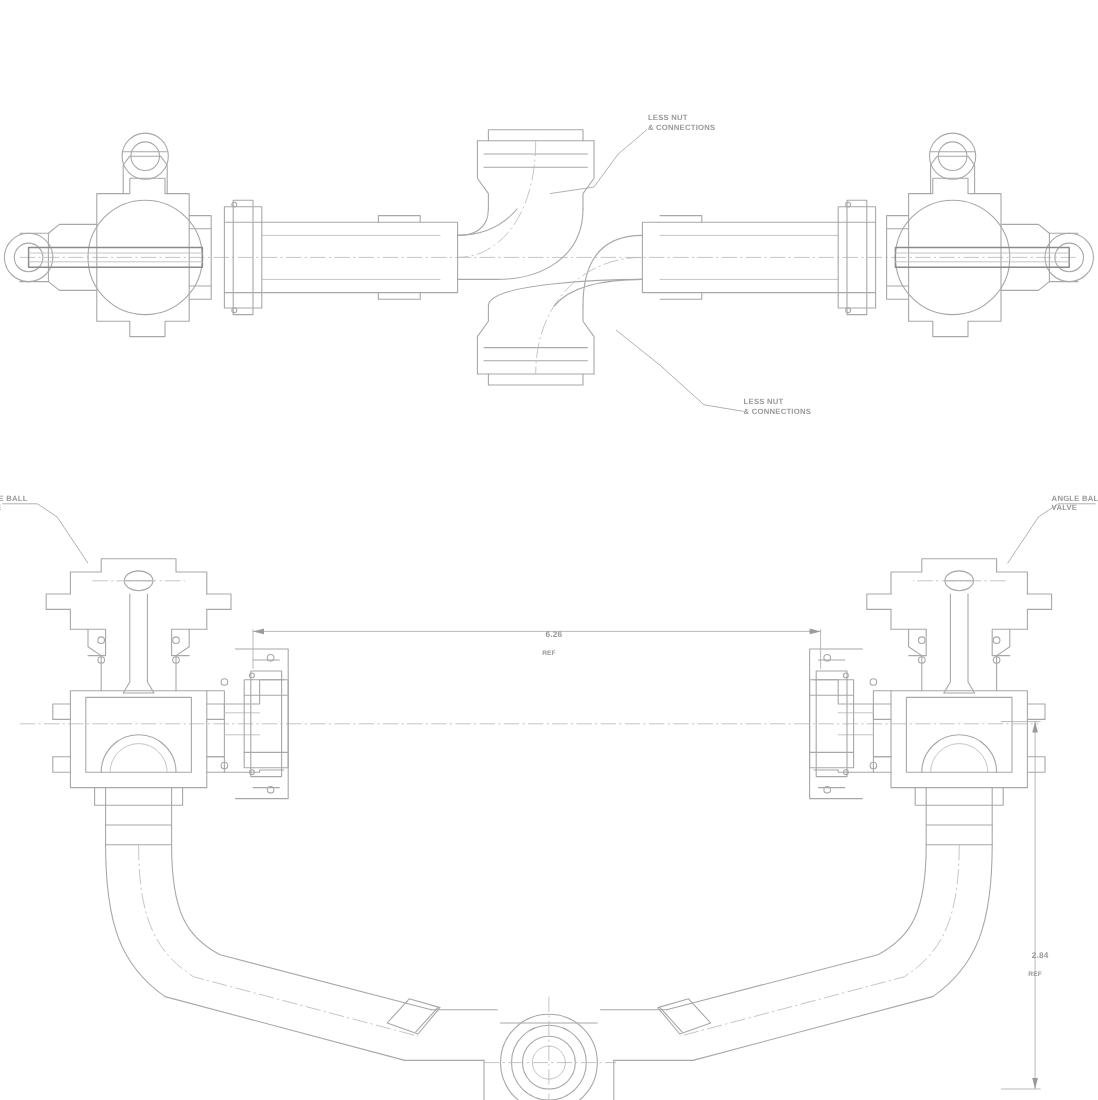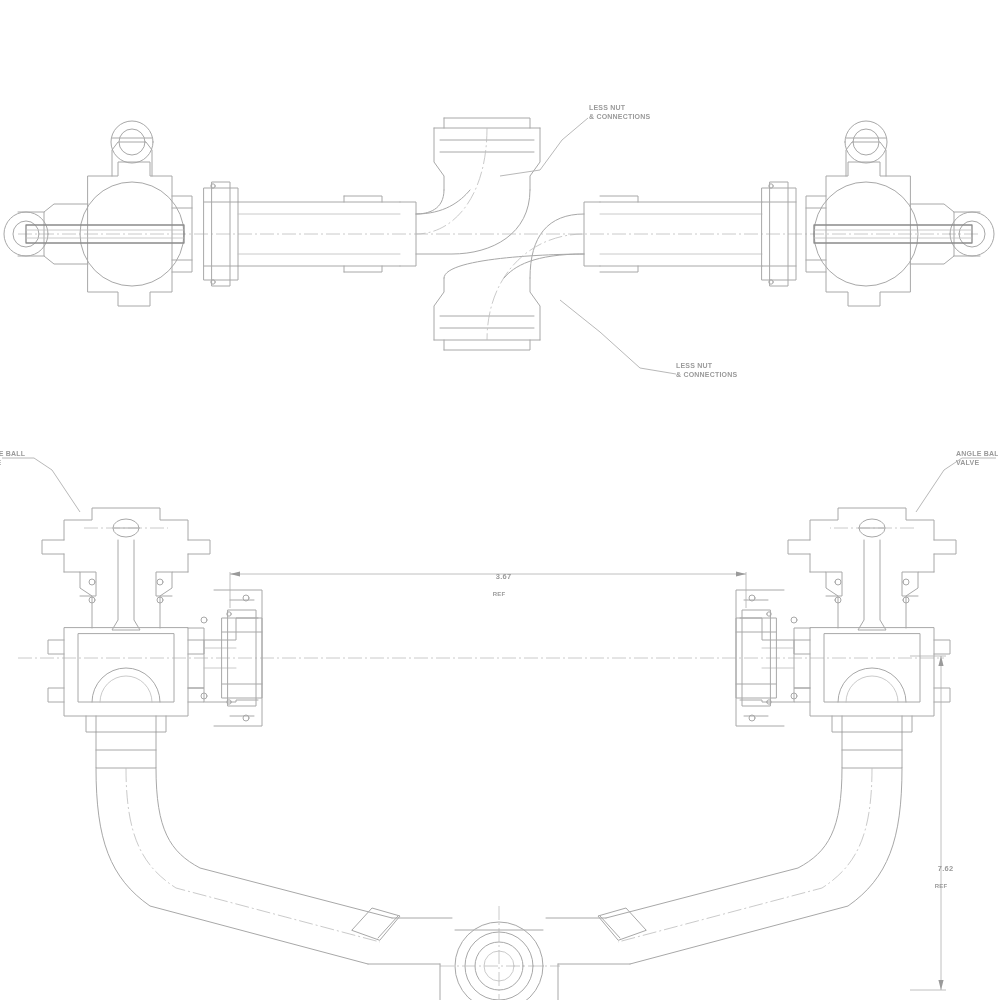--- a/index.html
+++ b/index.html
@@ -336,22 +336,22 @@
   <div class="note-label" style="left:676px; top:362px;">LESS NUT
 &amp; CONNECTIONS</div>
 
   <div class="note-label" style="left:-22px; top:450px;">ANGLE BALL
 VALVE</div>
 
   <div class="note-label" style="left:956px; top:450px;">ANGLE BALL
 VALVE</div>
 
   <div class="dim-label" style="left:462px; top:564px; width:74px;">
-    <span>3.67</span>
+    <span>6.26</span>
     <span class="dim-sub">REF</span>
   </div>
 
   <div class="dim-label" style="left:912px; top:856px; width:58px;">
-    <span>7.62</span>
+    <span>2.84</span>
     <span class="dim-sub">REF</span>
   </div>
 
 </div>
 
 </body></html>

